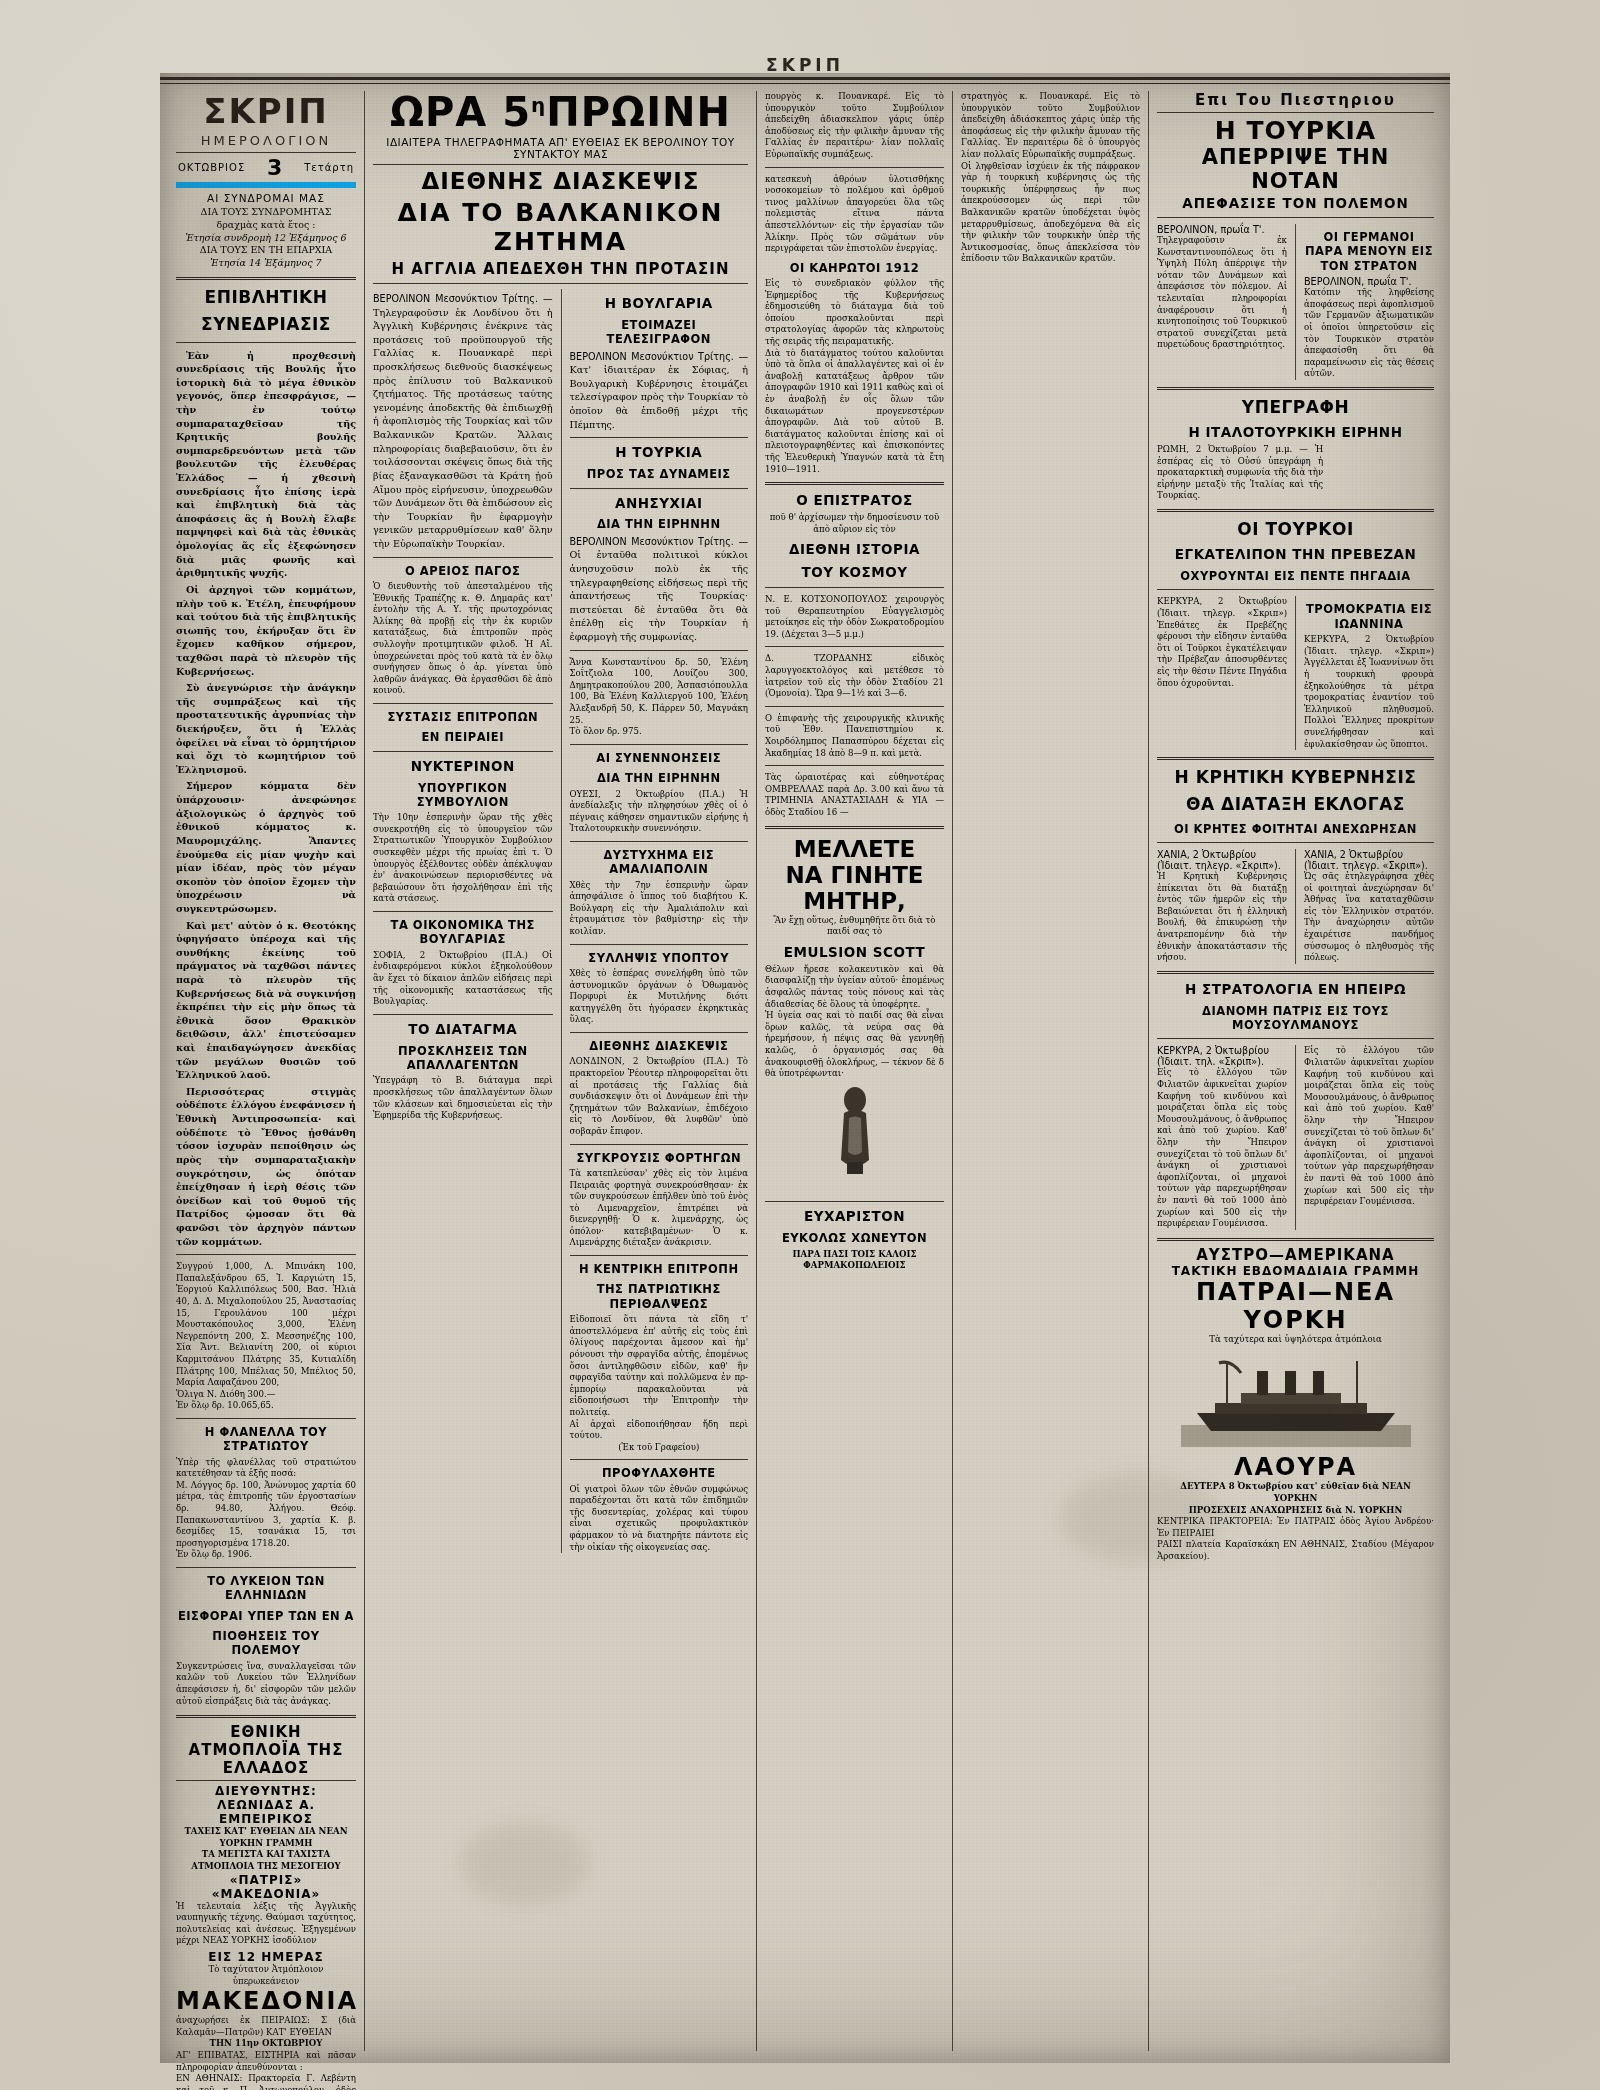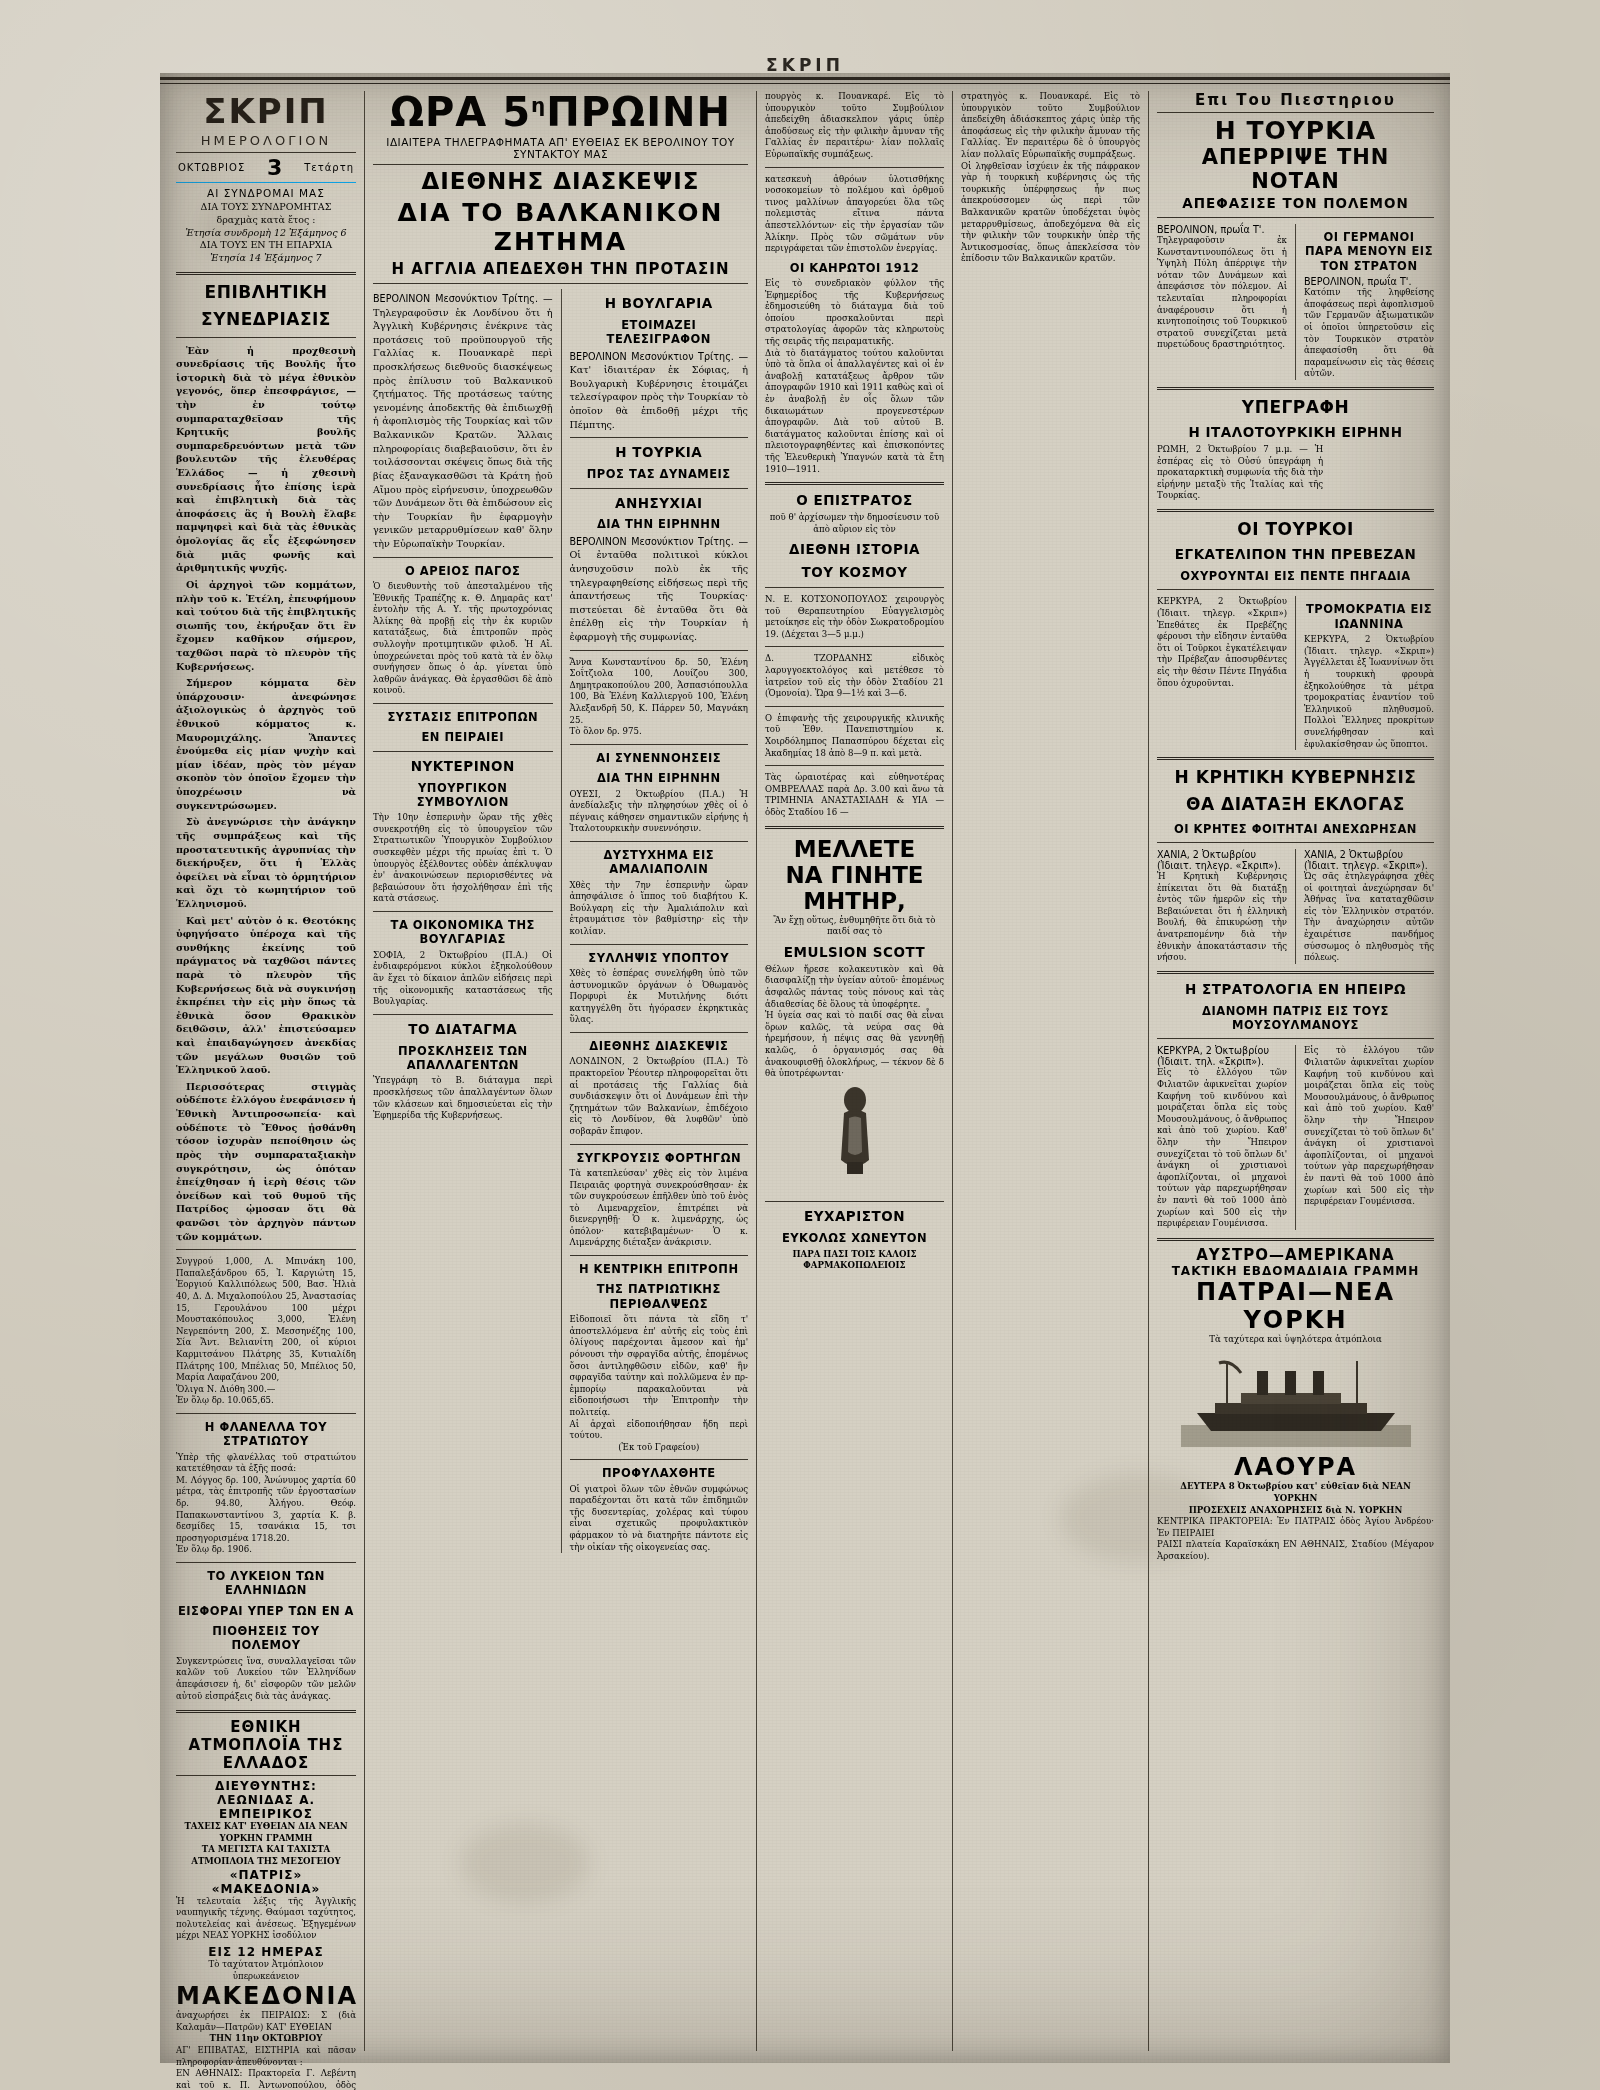--- a/index.html
+++ b/index.html
@@ -23,21 +23,21 @@
   .col{position:relative;padding:0 8px;box-sizing:border-box;}
   .col + .col{border-left:1px solid #4a453a;}
   .c1{width:196px;}
   .c4{width:196px;}
   .c5{width:196px;}
   .c6{width:294px;}
 
   .logo{font-family:"DejaVu Sans",sans-serif;font-weight:bold;font-size:34px;letter-spacing:2px;text-align:center;color:#231e18;}
   .logo-sub{font-family:"DejaVu Sans",sans-serif;font-size:13px;letter-spacing:3px;text-align:center;margin-top:2px;color:#2b261f;}
   .datebar{display:flex;align-items:center;justify-content:space-between;
-           border-top:1px solid #3a352c;border-bottom:1px solid #0ea5e9;margin-top:4px;padding:2px 2px;}
+           border-top:1px solid #3a352c;border-bottom:6px solid #0ea5e9;margin-top:4px;padding:2px 2px;}
   .datebar .m{font-family:"DejaVu Sans",sans-serif;font-size:10px;letter-spacing:1px;}
   .datebar .d{font-family:"DejaVu Sans",sans-serif;font-size:22px;font-weight:bold;}
   .subs-h{font-family:"DejaVu Sans",sans-serif;font-size:10.5px;text-align:center;letter-spacing:1px;margin:4px 0 2px;}
   .tiny{font-size:9.5px;line-height:1.35;}
   .xsmall{font-size:8.6px;line-height:1.35;text-align:justify;}
 
   .big-head{font-family:"DejaVu Sans",sans-serif;text-align:center;font-weight:bold;}
   .hour{font-size:40px;letter-spacing:1px;line-height:1.05;}
   .hour sup{font-size:20px;}
   .subline{font-family:"DejaVu Sans",sans-serif;font-size:10.5px;text-align:center;letter-spacing:.5px;margin:3px 0 4px;}
@@ -99,22 +99,22 @@
         <div class="tiny center" style="font-style:italic">Ἐτησία συνδρομὴ 12 Ἐξάμηνος 6</div>
         <div class="tiny center">ΔΙΑ ΤΟΥΣ ΕΝ ΤΗ ΕΠΑΡΧΙΑ</div>
         <div class="tiny center" style="font-style:italic">Ἐτησία 14 Ἐξάμηνος 7</div>
         <div class="hr2"></div>
 
         <div class="secthead lg">ΕΠΙΒΛΗΤΙΚΗ</div>
         <div class="secthead lg">ΣΥΝΕΔΡΙΑΣΙΣ</div>
         <div class="hr"></div>
         <div class="para ind">Ἐὰν ἡ προχθεσινὴ συνεδρίασις τῆς Βουλῆς ἦτο ἱστορικὴ διὰ τὸ μέγα ἐθνικὸν γεγονός, ὅπερ ἐπεσφράγισε, — τὴν ἐν τούτῳ συμπαραταχθεῖσαν τῆς Κρητικῆς βουλῆς συμπαρεδρευόντων μετὰ τῶν βουλευτῶν τῆς ἐλευθέρας Ἑλλάδος — ἡ χθεσινὴ συνεδρίασις ἦτο ἐπίσης ἱερὰ καὶ ἐπιβλητικὴ διὰ τὰς ἀποφάσεις ἃς ἡ Βουλὴ ἔλαβε παμψηφεὶ καὶ διὰ τὰς ἐθνικὰς ὁμολογίας ἅς εἷς ἐξεφώνησεν διὰ μιᾶς φωνῆς καὶ ἀριθμητικῆς ψυχῆς.</div>
         <div class="para ind">Οἱ ἀρχηγοὶ τῶν κομμάτων, πλὴν τοῦ κ. Ἐτέλη, ἐπευφήμουν καὶ τούτου διὰ τῆς ἐπιβλητικῆς σιωπῆς του, ἐκήρυξαν ὅτι ἓν ἔχομεν καθῆκον σήμερον, ταχθῶσι παρὰ τὸ πλευρὸν τῆς Κυβερνήσεως.</div>
+        <div class="para ind">Σὺ ἀνεγνώρισε τὴν ἀνάγκην τῆς συμπράξεως καὶ τῆς προστατευτικῆς ἀγρυπνίας τὴν διεκήρυξεν, ὅτι ἡ Ἑλλὰς ὀφείλει νὰ εἶναι τὸ ὁρμητήριον καὶ ὄχι τὸ κωμητήριον τοῦ Ἑλληνισμοῦ.</div>
         <div class="para ind">Σήμερον κόμματα δὲν ὑπάρχουσιν· ἀνεφώνησε ἀξιολογικὼς ὁ ἀρχηγὸς τοῦ ἐθνικοῦ κόμματος κ. Μαυρομιχάλης. Ἅπαντες ἑνούμεθα εἰς μίαν ψυχὴν καὶ μίαν ἰδέαν, πρὸς τὸν μέγαν σκοπὸν τὸν ὁποῖον ἔχομεν τὴν ὑποχρέωσιν νὰ συγκεντρώσωμεν.</div>
-        <div class="para ind">Σὺ ἀνεγνώρισε τὴν ἀνάγκην τῆς συμπράξεως καὶ τῆς προστατευτικῆς ἀγρυπνίας τὴν διεκήρυξεν, ὅτι ἡ Ἑλλὰς ὀφείλει νὰ εἶναι τὸ ὁρμητήριον καὶ ὄχι τὸ κωμητήριον τοῦ Ἑλληνισμοῦ.</div>
         <div class="para ind">Καὶ μετ' αὐτὸν ὁ κ. Θεοτόκης ὑφηγήσατο ὑπέροχα καὶ τῆς συνθήκης ἐκείνης τοῦ πράγματος νὰ ταχθῶσι πάντες παρὰ τὸ πλευρὸν τῆς Κυβερνήσεως διὰ νὰ συγκινήσῃ ἐκπρέπει τὴν εἰς μὴν ὅπως τὰ ἐθνικὰ ὅσον Θρακικὸν δειθῶσιν, ἀλλ' ἐπιστεύσαμεν καὶ ἐπαιδαγώγησεν ἀνεκδίας τῶν μεγάλων θυσιῶν τοῦ Ἑλληνικοῦ λαοῦ.</div>
         <div class="para ind">Περισσότερας στιγμὰς οὐδέποτε ἐλλόγου ἐνεφάνισεν ἡ Ἐθνικὴ Ἀντιπροσωπεία· καὶ οὐδέποτε τὸ Ἔθνος ᾐσθάνθη τόσον ἰσχυρὰν πεποίθησιν ὡς πρὸς τὴν συμπαραταξιακὴν συγκρότησιν, ὡς ὁπόταν ἐπείχθησαν ἡ ἱερὴ θέσις τῶν ὀνείδων καὶ τοῦ θυμοῦ τῆς Πατρίδος ᾠμοσαν ὅτι θὰ φανῶσι τὸν ἀρχηγὸν πάντων τῶν κομμάτων.</div>
         <div class="hr"></div>
         <div class="xsmall">Συγγρού 1,000, Λ. Μπινάκη 100, Παπαλεξάνδρου 65, Ἰ. Καργιώτη 15, Ἐοργιού Καλλιπόλεως 500, Βασ. Ἠλιὰ 40, Δ. Δ. Μιχαλοπούλου 25, Ἀναστασίας 15, Γερουλάνου 100 μέχρι Μουστακόπουλος 3,000, Ἑλένη Νεγρεπόντη 200, Σ. Μεσσηνέζης 100, Σία Ἄντ. Βελιανίτη 200, οἱ κύριοι Καρμιτσάνου Πλάτρης 35, Κυτιαλίδη Πλάτρης 100, Μπέλιας 50, Μπέλιος 50, Μαρία Λαφαζάνου 200,</div>
         <div class="xsmall">Ὅλιγα Ν. Διόθη 300.—</div>
         <div class="xsmall">Ἐν ὅλῳ δρ. 10.065,65.</div>
         <div class="hr"></div>
         <div class="secthead sm">Η ΦΛΑΝΕΛΛΑ ΤΟΥ ΣΤΡΑΤΙΩΤΟΥ</div>
         <div class="xsmall">Ὑπὲρ τῆς φλανέλλας τοῦ στρατιώτου κατετέθησαν τὰ ἑξῆς ποσά:</div>
         <div class="xsmall">Μ. Λόγγος δρ. 100, Ἀνώνυμος χαρτία 60 μέτρα, τὰς ἐπιτροπῆς τῶν ἐργοστασίων δρ. 94.80, Ἀλήγου. Θεόφ. Παπακωνσταντίνου 3, χαρτία Κ. β. δεσμίδες 15, τσανάκια 15, τσι προσηγορισμένα 1718.20.</div>

